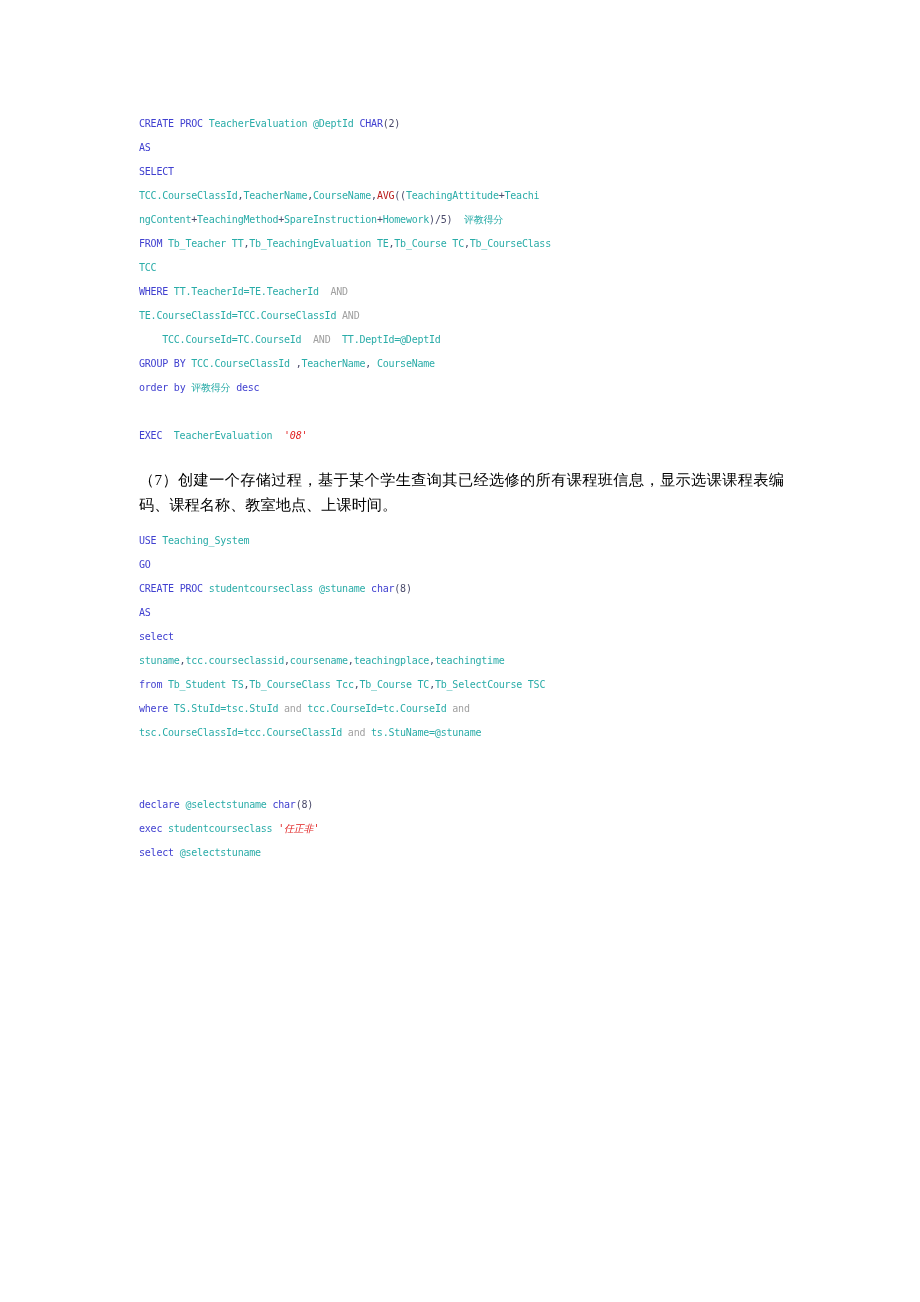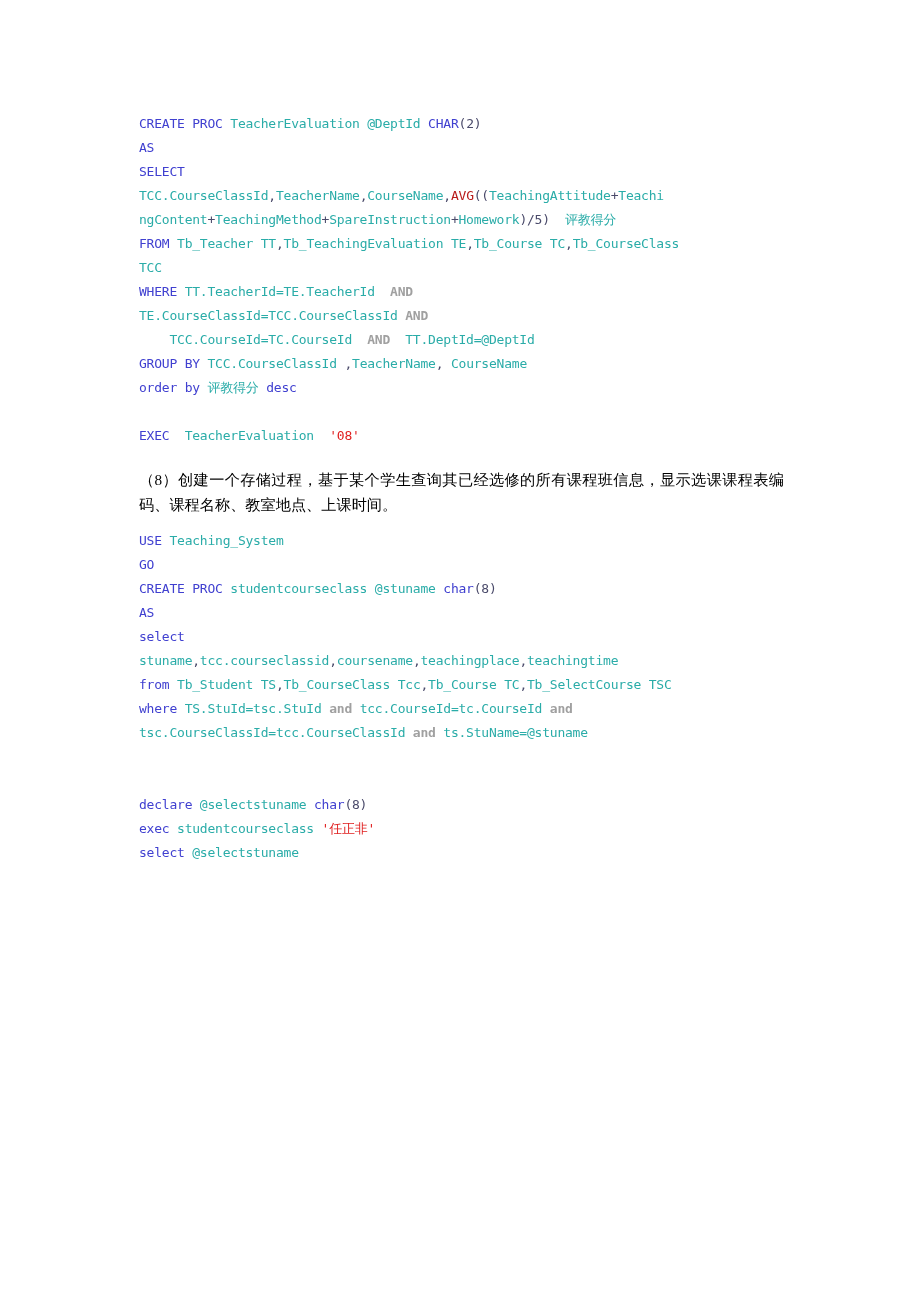--- a/index.html
+++ b/index.html
@@ -24,37 +24,37 @@
   .content {
     position: absolute;
     left: 139px;
     top: 112px;
     width: 645px;
   }
 
   
   .code-block {
     font-family: "DejaVu Sans Mono", "Liberation Mono", monospace;
-    font-size: 13.0px;
+    font-size: 10px;
     line-height: 24px;
     white-space: pre;
     letter-spacing: -0.22px;
   }
   .code-line {
     height: 24px;
     white-space: pre;
   }
   .blank-line { height: 24px; }
 
   
   .kw   { color: #4040D0; }
   .id   { color: #2AACA8; }
   .fn   { color: #b91c1c; }
-  .str  { color: #E02020; }
-  .gry  { color: #A0A0A0; font-weight: bold; }
+  .str  { color: #E02020; font-style: italic; }
+  .gry  { color: #A0A0A0; }
   .pun  { color: #4a4a6a; }
 
   
   .prose {
     font-family: "Liberation Serif", "DejaVu Serif", serif;
     font-size: 15.2px;
     line-height: 25px;
     color: #000000;
     text-align: justify;
     margin: 0;
@@ -66,20 +66,20 @@
 </head>
 <body>
 
 <div class="page">
   <div class="content">
 
     <div class="code-block"><div class="code-line"><span class="kw">CREATE</span><span class="pun"> </span><span class="kw">PROC</span><span class="pun"> </span><span class="id">TeacherEvaluation</span><span class="pun"> </span><span class="id">@DeptId</span><span class="pun"> </span><span class="kw">CHAR</span><span class="pun">(2)</span></div><div class="code-line"><span class="kw">AS</span></div><div class="code-line"><span class="kw">SELECT</span></div><div class="code-line"><span class="id">TCC.CourseClassId</span><span class="pun">,</span><span class="id">TeacherName</span><span class="pun">,</span><span class="id">CourseName</span><span class="pun">,</span><span class="fn">AVG</span><span class="pun">((</span><span class="id">TeachingAttitude</span><span class="pun">+</span><span class="id">Teachi</span></div><div class="code-line"><span class="id">ngContent</span><span class="pun">+</span><span class="id">TeachingMethod</span><span class="pun">+</span><span class="id">SpareInstruction</span><span class="pun">+</span><span class="id">Homework</span><span class="pun">)/5)</span><span class="pun">  </span><span class="id">评教得分</span></div><div class="code-line"><span class="kw">FROM</span><span class="pun"> </span><span class="id">Tb_Teacher</span><span class="pun"> </span><span class="id">TT</span><span class="pun">,</span><span class="id">Tb_TeachingEvaluation</span><span class="pun"> </span><span class="id">TE</span><span class="pun">,</span><span class="id">Tb_Course</span><span class="pun"> </span><span class="id">TC</span><span class="pun">,</span><span class="id">Tb_CourseClass</span></div><div class="code-line"><span class="id">TCC</span></div><div class="code-line"><span class="kw">WHERE</span><span class="pun"> </span><span class="id">TT.TeacherId=TE.TeacherId</span><span class="pun">  </span><span class="gry">AND</span></div><div class="code-line"><span class="id">TE.CourseClassId=TCC.CourseClassId</span><span class="pun"> </span><span class="gry">AND</span></div><div class="code-line"><span class="pun">    </span><span class="id">TCC.CourseId=TC.CourseId</span><span class="pun">  </span><span class="gry">AND</span><span class="pun">  </span><span class="id">TT.DeptId=@DeptId</span></div><div class="code-line"><span class="kw">GROUP</span><span class="pun"> </span><span class="kw">BY</span><span class="pun"> </span><span class="id">TCC.CourseClassId</span><span class="pun"> ,</span><span class="id">TeacherName</span><span class="pun">, </span><span class="id">CourseName</span></div><div class="code-line"><span class="kw">order</span><span class="pun"> </span><span class="kw">by</span><span class="pun"> </span><span class="id">评教得分</span><span class="pun"> </span><span class="kw">desc</span></div><div class="code-line blank-line">&nbsp;</div><div class="code-line"><span class="kw">EXEC</span><span class="pun">  </span><span class="id">TeacherEvaluation</span><span class="pun">  </span><span class="str">'08'</span></div></div>
 
     <div class="prose-gap-top"></div>
 
-    <p class="prose">（8）创建一个存储过程，基于某个学生查询其已经选修的所有课程班信息，显示选课课程表编码、课程名称、教室地点、上课时间。</p>
+    <p class="prose">（7）创建一个存储过程，基于某个学生查询其已经选修的所有课程班信息，显示选课课程表编码、课程名称、教室地点、上课时间。</p>
 
     <div class="prose-gap-bottom"></div>
 
     <div class="code-block"><div class="code-line"><span class="kw">USE</span><span class="pun"> </span><span class="id">Teaching_System</span></div><div class="code-line"><span class="kw">GO</span></div><div class="code-line"><span class="kw">CREATE</span><span class="pun"> </span><span class="kw">PROC</span><span class="pun"> </span><span class="id">studentcourseclass</span><span class="pun"> </span><span class="id">@stuname</span><span class="pun"> </span><span class="kw">char</span><span class="pun">(8)</span></div><div class="code-line"><span class="kw">AS</span></div><div class="code-line"><span class="kw">select</span></div><div class="code-line"><span class="id">stuname</span><span class="pun">,</span><span class="id">tcc.courseclassid</span><span class="pun">,</span><span class="id">coursename</span><span class="pun">,</span><span class="id">teachingplace</span><span class="pun">,</span><span class="id">teachingtime</span></div><div class="code-line"><span class="kw">from</span><span class="pun"> </span><span class="id">Tb_Student</span><span class="pun"> </span><span class="id">TS</span><span class="pun">,</span><span class="id">Tb_CourseClass</span><span class="pun"> </span><span class="id">Tcc</span><span class="pun">,</span><span class="id">Tb_Course</span><span class="pun"> </span><span class="id">TC</span><span class="pun">,</span><span class="id">Tb_SelectCourse</span><span class="pun"> </span><span class="id">TSC</span></div><div class="code-line"><span class="kw">where</span><span class="pun"> </span><span class="id">TS.StuId=tsc.StuId</span><span class="pun"> </span><span class="gry">and</span><span class="pun"> </span><span class="id">tcc.CourseId=tc.CourseId</span><span class="pun"> </span><span class="gry">and</span></div><div class="code-line"><span class="id">tsc.CourseClassId=tcc.CourseClassId</span><span class="pun"> </span><span class="gry">and</span><span class="pun"> </span><span class="id">ts.StuName=@stuname</span></div><div class="code-line blank-line">&nbsp;</div><div class="code-line blank-line">&nbsp;</div><div class="code-line"><span class="kw">declare</span><span class="pun"> </span><span class="id">@selectstuname</span><span class="pun"> </span><span class="kw">char</span><span class="pun">(8)</span></div><div class="code-line"><span class="kw">exec</span><span class="pun"> </span><span class="id">studentcourseclass</span><span class="pun"> </span><span class="str">'任正非'</span></div><div class="code-line"><span class="kw">select</span><span class="pun"> </span><span class="id">@selectstuname</span></div></div>
 
   </div>
 </div>
 
 </body></html>

